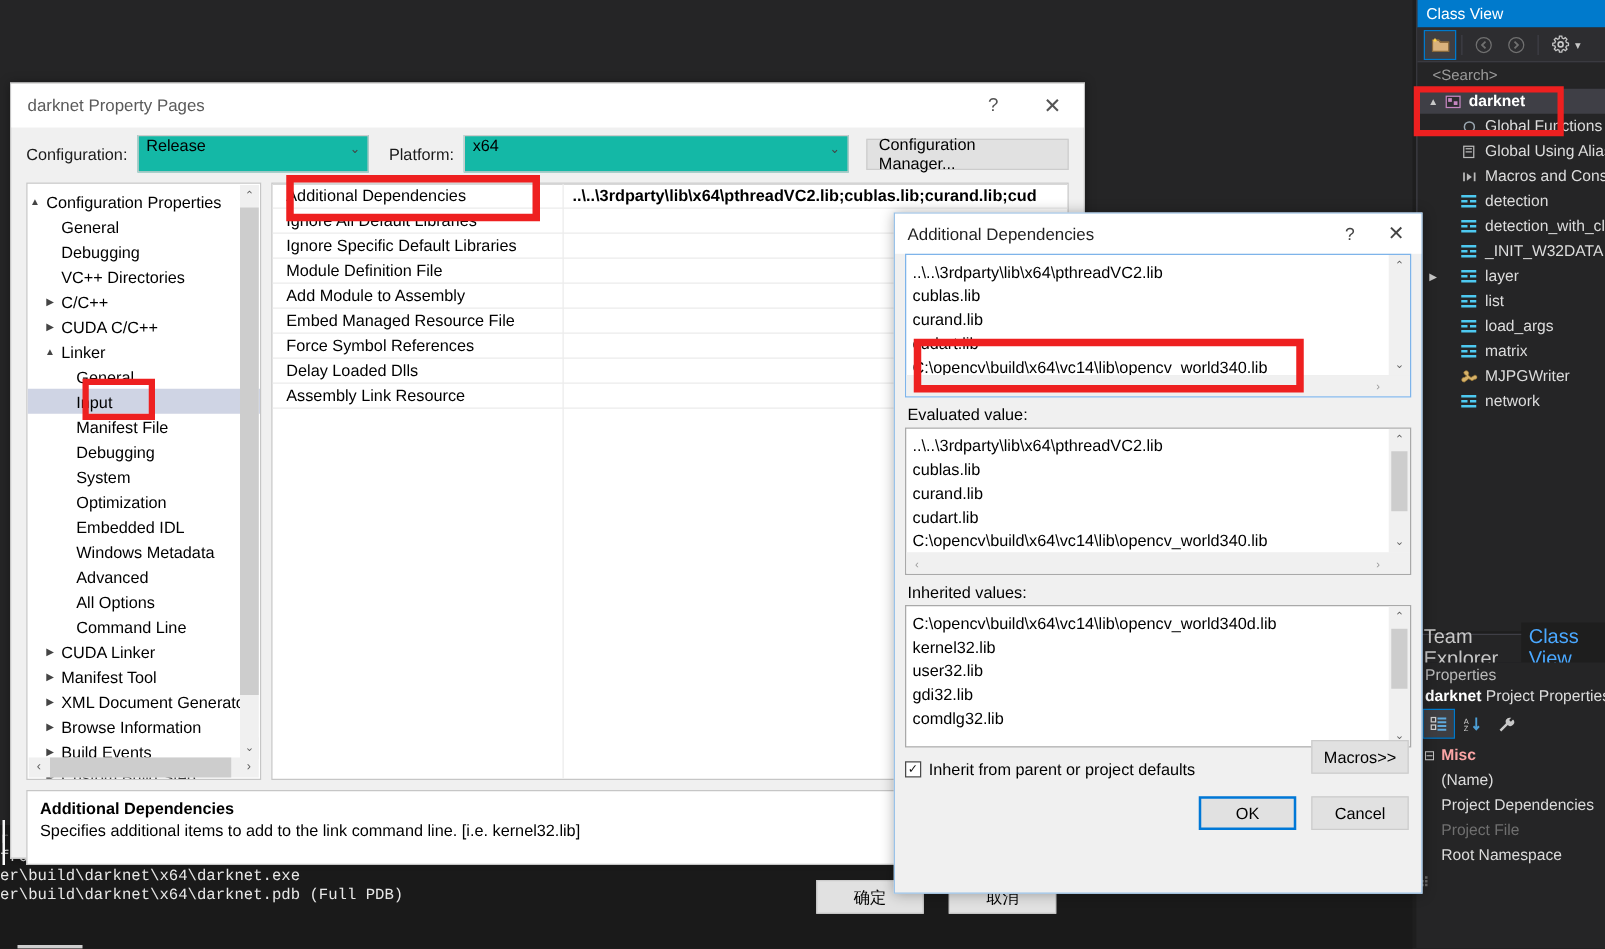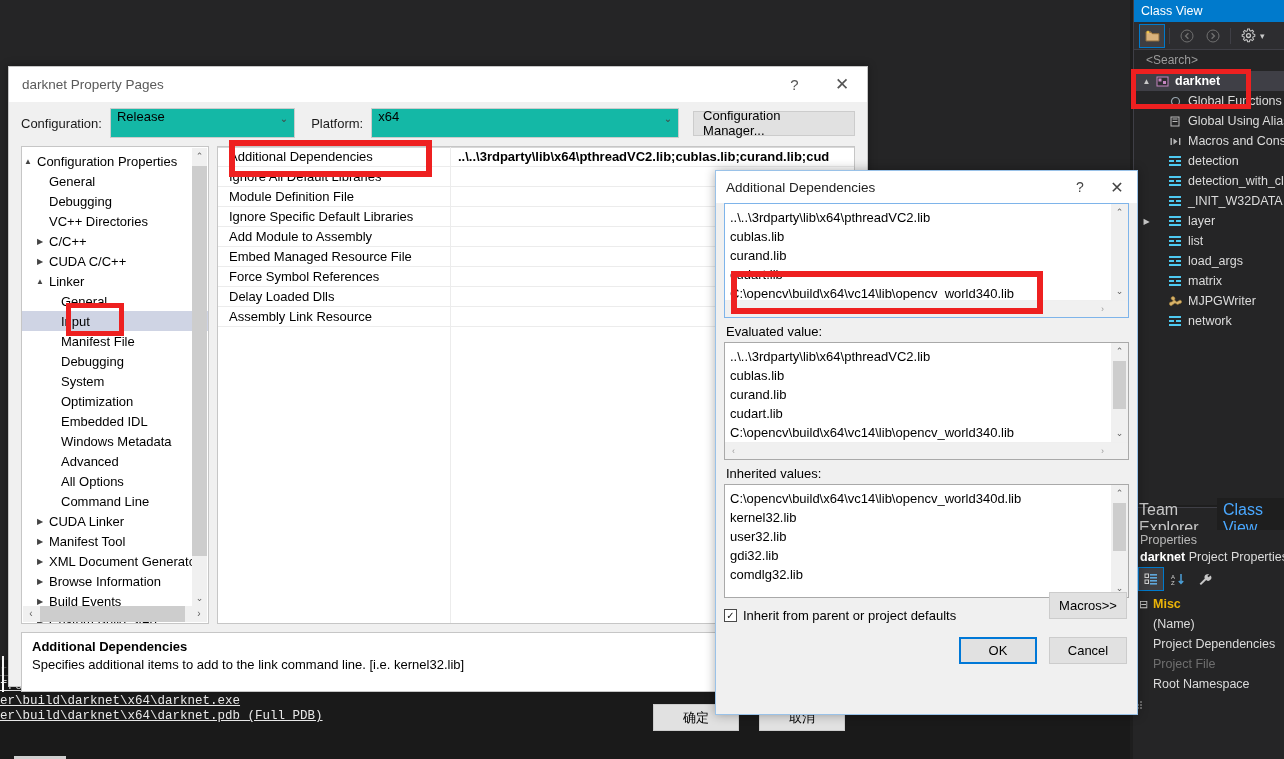--- a/index.html
+++ b/index.html
@@ -16,21 +16,21 @@
 
   
   .ide-bg { position:absolute; left:0; top:0; width:1284px; height:759px; background:#1e1e1e; }
   .editor-strip { position:absolute; left:0; top:0; width:1130px; height:660px; background:#252526; }
   .console {
     position:absolute; left:0; top:660px; width:1130px; height:99px;
     background:#1a1a1a; color:#e8e8e8;
     font-family:"Liberation Mono", monospace; font-size:12.5px;
     padding:4px 0 0 0; overflow:hidden;
   }
-  .console .ln { white-space:pre; line-height:15px; padding-left:0px;text-decoration:underline; }
+  .console .ln { white-space:pre; line-height:15px; padding-left:0px; }
   .console .ln.faded { color:#5a5a5a; }
   .console-sel { position:absolute; left:14px; top:96px; width:52px; height:3px; background:#cfcfcf; }
   .console-caret { position:absolute; left:2px; top:656px; width:2px; height:36px; background:#ffffff; }
 
   
   .classview {
     position:absolute; left:1133px; top:0px; width:151px; height:505px;
     background:#252526; border-left:1px solid #3f3f46;
   }
   .cv-title {
@@ -81,21 +81,21 @@
     background:#252526; color:#dcdcdc; font-size:12.5px;
   }
   .props-title { padding:3px 0 2px 7px; color:#b9b9b9; }
   .props-obj { padding:1px 0 3px 7px; white-space:nowrap; }
   .props-obj b { color:#ffffff; }
   .props-toolbar { height:24px; display:flex; align-items:center; padding-left:6px; gap:3px; }
   .props-grid { padding-top:3px; }
   .pg-row { height:20px; display:flex; align-items:center; padding-left:6px; white-space:nowrap; }
   .pg-row .exp { flex:0 0 14px; font-size:11px; color:#c8c8c8; }
   .pg-row .pad { flex:0 0 14px; }
-  .pg-row.head span.t { font-weight:bold; color:#eab308; }
+  .pg-row.head span.t { font-weight:bold; color:#fca5a5; }
   .pg-row .t.dim { color:#6f6f6f; }
   .resize-grip { position:absolute; left:1133px; top:700px; width:11px; height:11px; }
   .resize-grip i { position:absolute; width:2px; height:2px; background:#6a6a6a; }
 
   
   .ppdlg {
     position:absolute; left:8px; top:66px; width:860px; height:621px;
     background:#f0f0f0; border:1px solid #c6c6c6;
     box-shadow:0 0 8px rgba(0,0,0,.35);
   }
@@ -656,25 +656,25 @@
         <div id="ppGrid">
               <div class="pgrow">
                 <span class="name">Additional Dependencies</span>
                 <span class="val">..\..\3rdparty\lib\x64\pthreadVC2.lib;cublas.lib;curand.lib;cud</span>
               </div>
               <div class="pgrow">
                 <span class="name">Ignore All Default Libraries</span>
                 <span class="val plain"></span>
               </div>
               <div class="pgrow">
+                <span class="name">Ignore Specific Default Libraries</span>
+                <span class="val plain"></span>
+              </div>
+              <div class="pgrow">
                 <span class="name">Module Definition File</span>
-                <span class="val plain"></span>
-              </div>
-              <div class="pgrow">
-                <span class="name">Ignore Specific Default Libraries</span>
                 <span class="val plain"></span>
               </div>
               <div class="pgrow">
                 <span class="name">Add Module to Assembly</span>
                 <span class="val plain"></span>
               </div>
               <div class="pgrow">
                 <span class="name">Embed Managed Resource File</span>
                 <span class="val plain"></span>
               </div>

